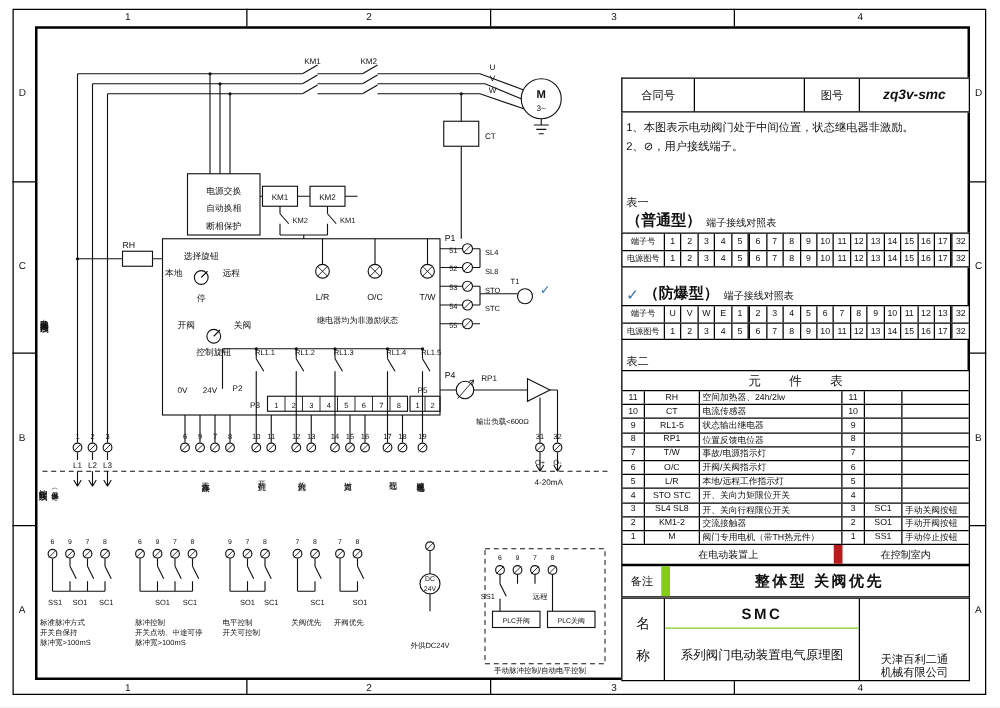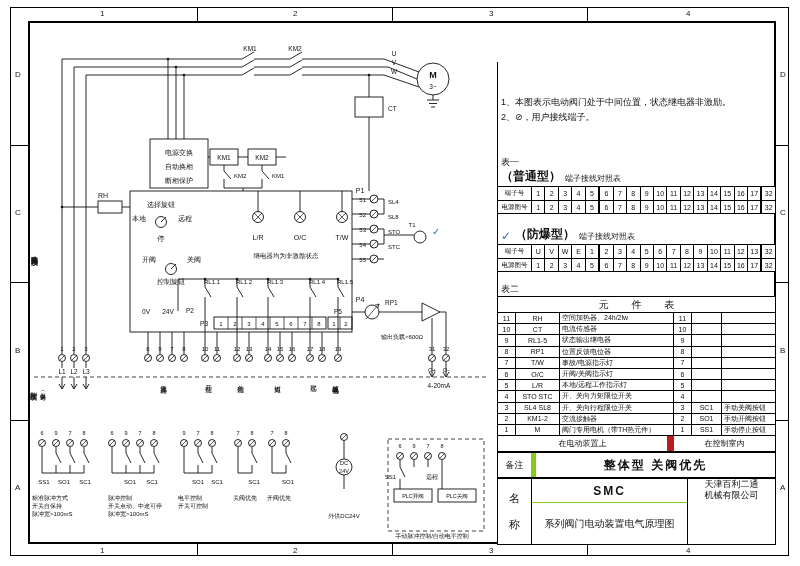--- a/index.html
+++ b/index.html
@@ -39,30 +39,30 @@
   .crow>div:nth-child(2){width:44px}
   .crow>div:nth-child(3){width:114px;justify-content:flex-start;padding-left:2px}
   .crow>div:nth-child(4){width:18px}
   .crow>div:nth-child(5){width:30px}
   .crow>div:nth-child(6){flex:1;border-right:none;justify-content:flex-start;padding-left:2px}
   .ctfoot{height:15px;display:flex;font-size:8px}
   .ctfoot>div{display:flex;align-items:center;justify-content:center}
   .ctfoot .fl{width:176px;border-right:7px solid #b91c1c}
   .ctfoot .fr{flex:1}
   .remark{position:absolute;left:497px;top:452px;width:279px;height:26px;border:1px solid #000;display:flex;background:#fff}
-  .remark .rl{width:38px;border-right:5px solid #84cc16;display:flex;align-items:center;justify-content:center;font-size:9px}
+  .remark .rl{width:38px;border-right:7px solid #84cc16;display:flex;align-items:center;justify-content:center;font-size:9px}
   .remark .rt{flex:1;display:flex;align-items:center;justify-content:center;font-size:12px;font-weight:bold;letter-spacing:2px}
   .tblock{position:absolute;left:497px;top:478px;width:279px;height:67px;border:1px solid #000;display:flex;background:#fff}
   .tb1{width:34px;border-right:1px solid #000;display:flex;flex-direction:column;align-items:center;justify-content:space-around;font-size:11px;padding:6px 0}
   .tb2{width:156px;border-right:1px solid #000;display:flex;flex-direction:column}
   .tb2a{height:24px;border-bottom:1px solid #84cc16;display:flex;align-items:center;justify-content:center;font-size:12px;font-weight:bold;letter-spacing:2px}
   .tb2b{flex:1;display:flex;align-items:center;justify-content:center;font-size:10px;white-space:nowrap}
   .tb3{flex:1;display:flex;flex-direction:column}
   .tb3a{height:33px;border-bottom:1px solid #000;display:flex;flex-direction:column;align-items:center;justify-content:center;font-size:8px;line-height:1.25;font-weight:bold}
-  .tb3b{flex:1;display:flex;flex-direction:column;align-items:center;justify-content:flex-start;font-size:9px;line-height:1.25}
+  .tb3b{flex:1;display:flex;flex-direction:column;align-items:center;justify-content:flex-end;font-size:9px;line-height:1.25}
   
   .schem{position:absolute;left:28px;top:21px}
   svg .w{stroke:#111;stroke-width:.9;fill:none}
   svg .thin{stroke:#111;stroke-width:.7;fill:none}
   svg .dash{stroke:#111;stroke-width:.8;fill:none;stroke-dasharray:4 3}
   svg .dot{fill:#111;stroke:none}
   svg text{fill:#111;font-size:7px;font-family:"Liberation Sans","DejaVu Sans",sans-serif}
   svg .s55{font-size:5.5px}
   svg .s6{font-size:6px}
   svg .s65{font-size:6.5px}
@@ -337,20 +337,26 @@
   <div class="vt" style="left:40px;top:388px;font-size:6px">（仅供参考）</div>
   <div class="vt" style="left:160px;top:380px">无源接点</div>
   <div class="vt" style="left:205px;top:380px">开到位</div>
   <div class="vt" style="left:237px;top:380px">关到位</div>
   <div class="vt" style="left:274px;top:380px">过力矩</div>
   <div class="vt" style="left:310px;top:380px">远程</div>
   <div class="vt" style="left:332px;top:380px">监视继电器</div>
 
   <div class="vline"></div>
 
+  <div class="contract">
+    <div class="c1">合同号</div>
+    <div class="c2"></div>
+    <div class="c3">图号</div>
+    <div class="c4">zq3v-smc</div>
+  </div>
 
   <div class="notes">
     <div>1、本图表示电动阀门处于中间位置，状态继电器非激励。</div>
     <div>2、⊘，用户接线端子。</div>
   </div>
 
   <div class="tlab" style="top:156px">表一</div>
   <div class="thead" style="top:168px">
     <span class="big">（普通型）</span>
     <span class="sub">端子接线对照表</span>

